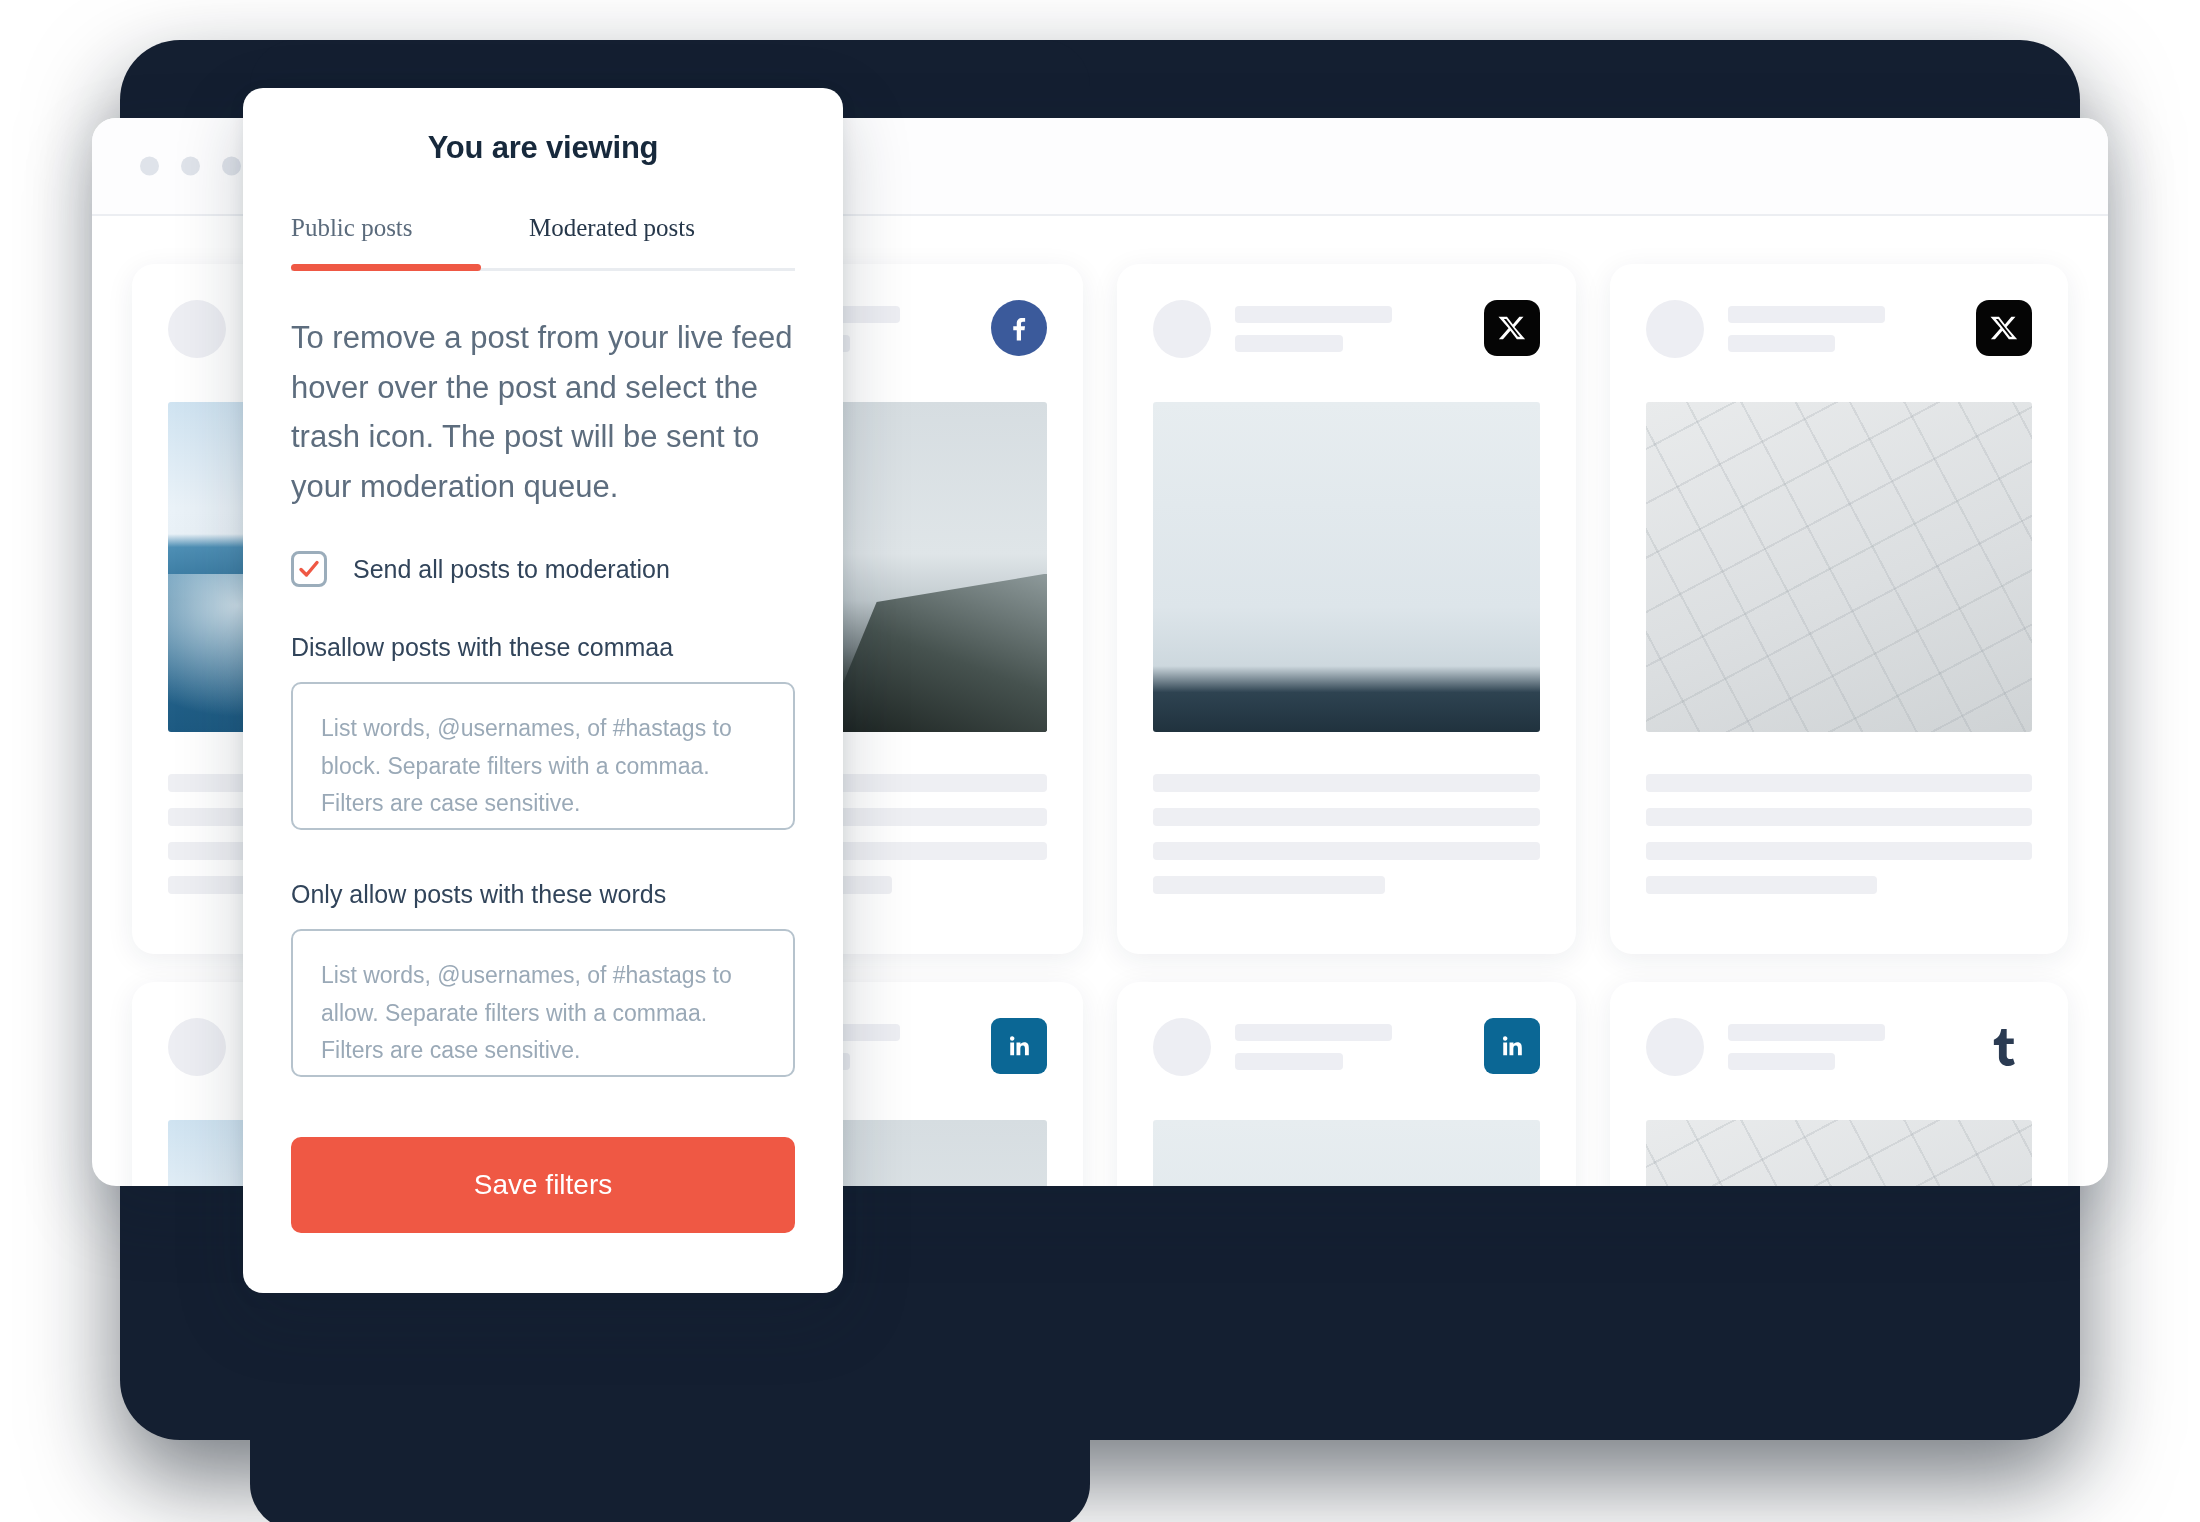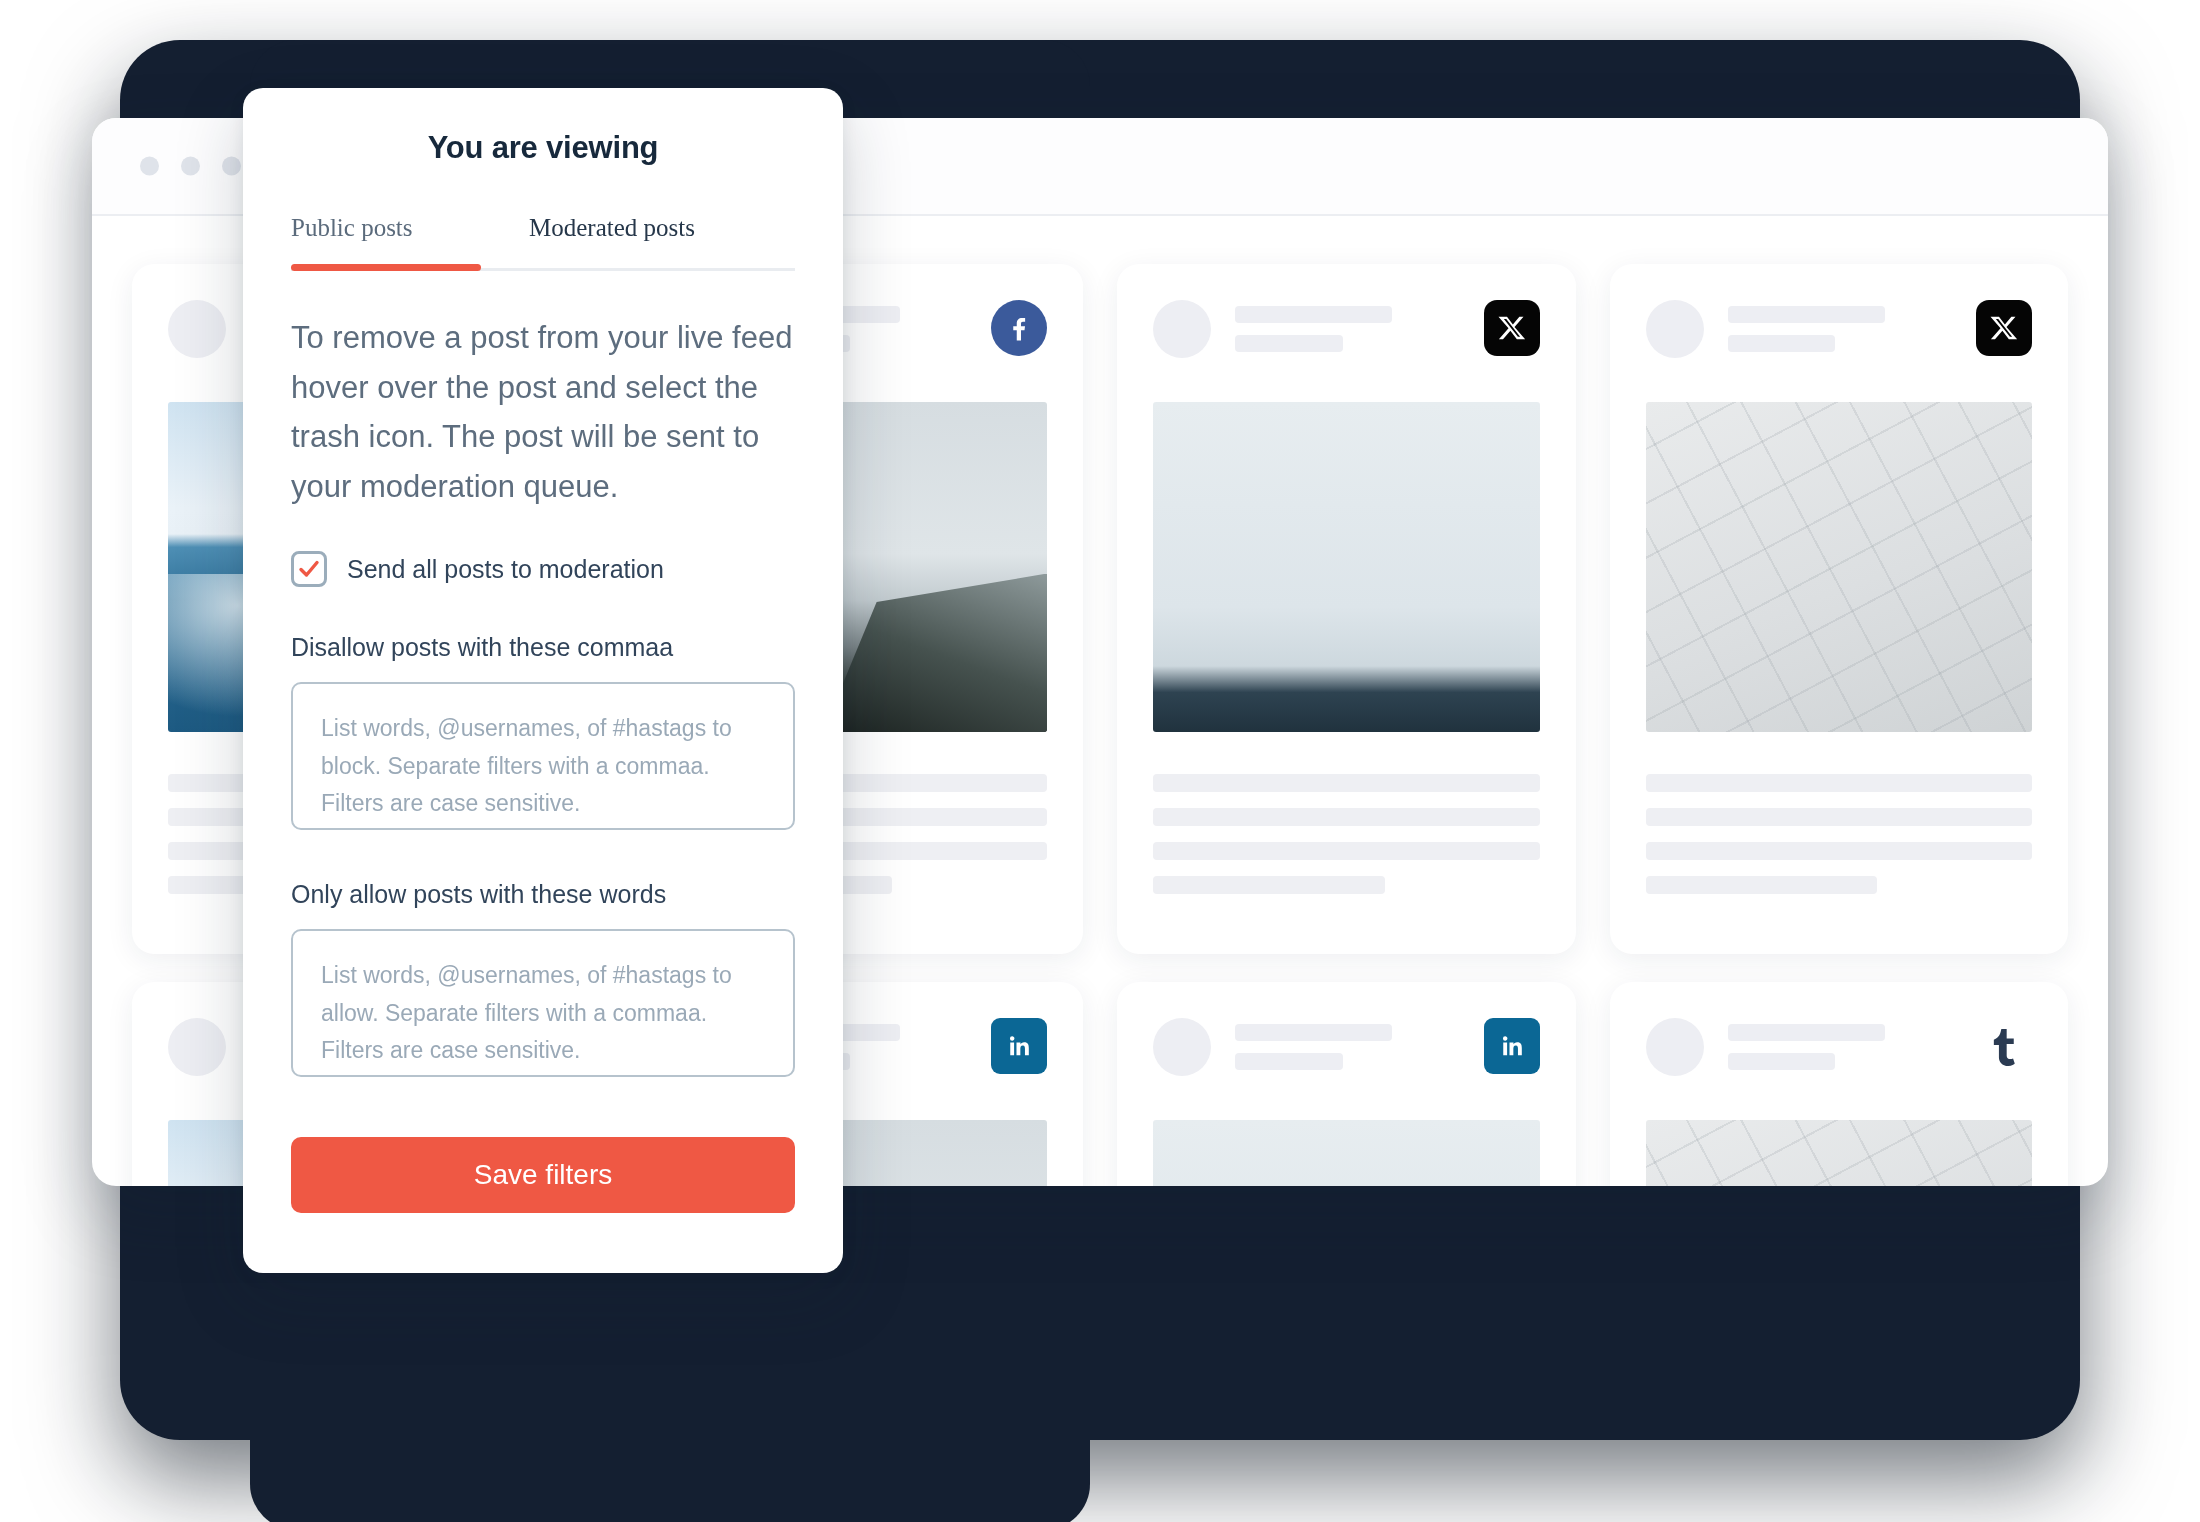--- a/index.html
+++ b/index.html
@@ -259,21 +259,21 @@
   }
   .modal-desc {
     margin: 42px 0 0 0;
     font-size: 31px;
     line-height: 1.6;
     color: #5d6d7e;
   }
   .check-row {
     display: flex;
     align-items: center;
-    gap: 20px;
+    gap: 26px;
     margin-top: 30px;
   }
   .check-row:first-of-type { margin-top: 40px; }
   .checkbox {
     flex: 0 0 36px;
     width: 36px;
     height: 36px;
     border: 3px solid #9badbb;
     border-radius: 8px;
     background: #ffffff;
@@ -305,21 +305,21 @@
     color: #9aa9b7;
     font-family: inherit;
     background: #ffffff;
     resize: none;
     overflow: hidden;
   }
   .field-box::placeholder { color: #9aa9b7; }
   .save-btn {
     margin-top: 56px;
     width: 100%;
-    height: 76px;
+    height: 96px;
     border: none;
     border-radius: 10px;
     background: #ef5844;
     color: #ffffff;
     font-size: 28px;
     font-family: inherit;
     cursor: pointer;
   }
 </style>
 </head>

